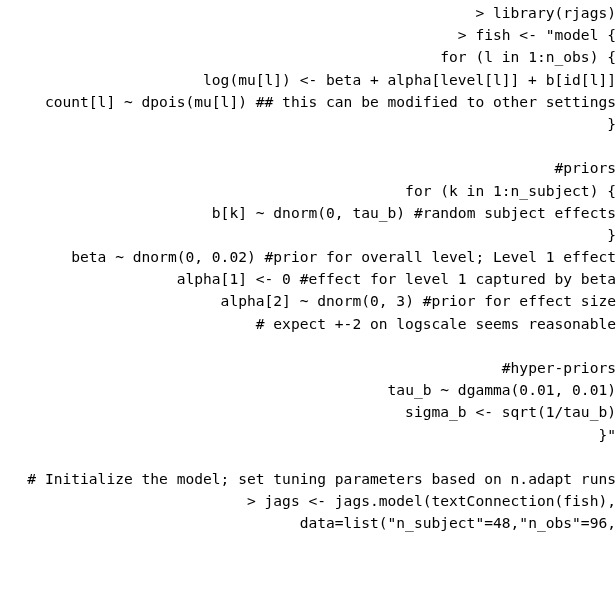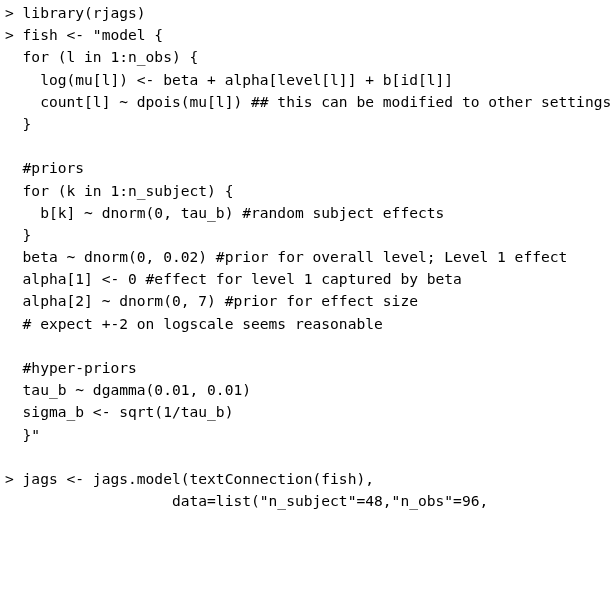--- a/index.html
+++ b/index.html
@@ -9,20 +9,21 @@
     background: #ffffff;
   }
   #console {
     position: relative;
     width: 616px;
     height: 592px;
     background: #ffffff;
     overflow: hidden;
     box-sizing: border-box;
     padding: 2px 0 0 5px;
+    text-align: right;
   }
   .line {
     font-family: "DejaVu Sans Mono", "Liberation Mono", monospace;
     font-size: 14.6px;
     line-height: 22.2px;
     height: 22.2px;
     color: #000000;
     white-space: pre;
     letter-spacing: 0px;
     margin: 0;
@@ -43,23 +44,24 @@
     <div class="line">    log(mu[l]) &lt;- beta + alpha[level[l]] + b[id[l]]</div>
     <div class="line">    count[l] ~ dpois(mu[l]) ## this can be modified to other settings</div>
     <div class="line">  }</div>
     <div class="line blank"></div>
     <div class="line">  #priors</div>
     <div class="line">  for (k in 1:n_subject) {</div>
     <div class="line">    b[k] ~ dnorm(0, tau_b) #random subject effects</div>
     <div class="line">  }</div>
     <div class="line">  beta ~ dnorm(0, 0.02) #prior for overall level; Level 1 effect</div>
     <div class="line">  alpha[1] &lt;- 0 #effect for level 1 captured by beta</div>
-    <div class="line">  alpha[2] ~ dnorm(0, 7) #prior for effect size</div>
+    <div class="line">  alpha[2] ~ dnorm(0, 3) #prior for effect size</div>
     <div class="line">  # expect +-2 on logscale seems reasonable</div>
     <div class="line blank"></div>
     <div class="line">  #hyper-priors</div>
     <div class="line">  tau_b ~ dgamma(0.01, 0.01)</div>
     <div class="line">  sigma_b &lt;- sqrt(1/tau_b)</div>
     <div class="line">  }"</div>
     <div class="line blank"></div>
+    <div class="line">  # Initialize the model; set tuning parameters based on n.adapt runs</div>
     <div class="line">&gt; jags &lt;- jags.model(textConnection(fish),</div>
     <div class="line">                   data=list("n_subject"=48,"n_obs"=96,</div>
   </div>
 
 </body></html>

